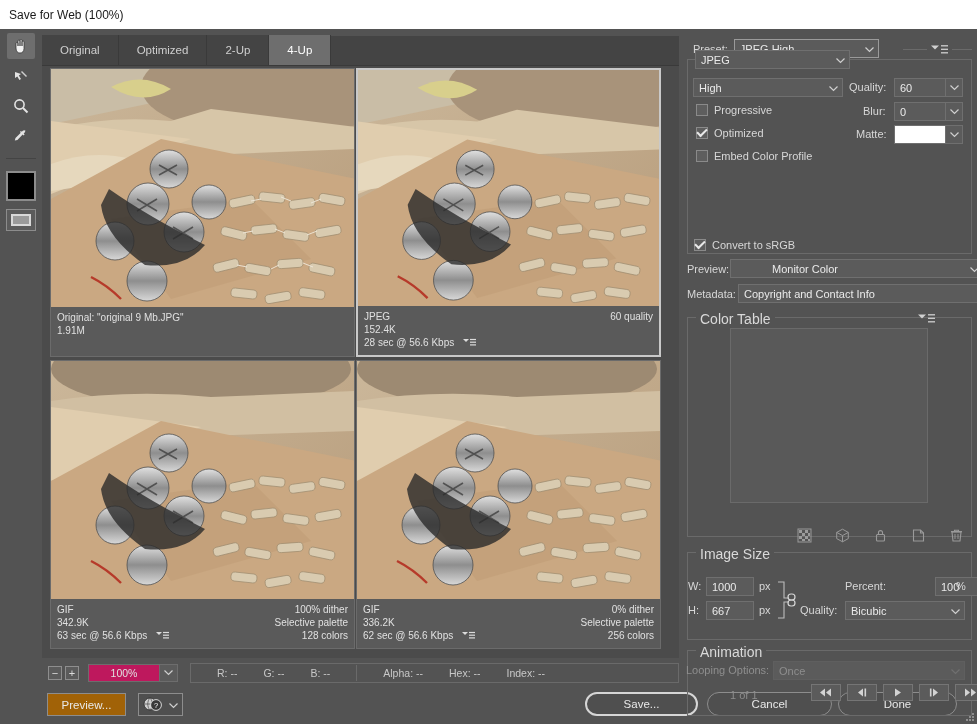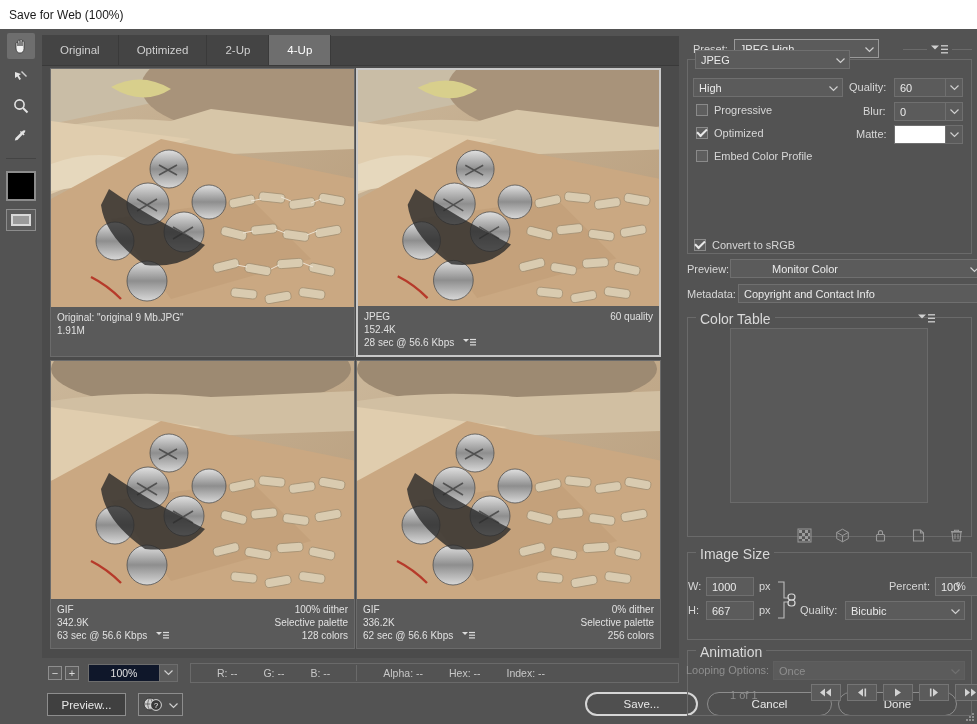--- a/index.html
+++ b/index.html
@@ -91,21 +91,21 @@
   #statusStrip{
     position:absolute;left:42px;top:660px;width:637px;height:26px;
     background:#535353; display:flex; align-items:center; padding-left:6px;
   }
   .sqbtn{
     width:14px;height:14px;border:1px solid #8e8e8e;background:#5b5b5b;
     display:flex;align-items:center;justify-content:center;
     font-size:11px;line-height:11px;color:#dcdcdc;margin-right:3px;
   }
   .zoombox{
-    margin-left:6px; width:72px;height:18px;background:#0f172a;
+    margin-left:6px; width:72px;height:18px;background:#be185d;
     border:1px solid #6d6d6d;display:flex;align-items:center;justify-content:center;
     font-size:10.5px;color:#e0e0e0;
   }
   .zoomarrow{
     width:18px;height:18px;background:#5b5b5b;border:1px solid #6d6d6d;border-left:none;
     display:flex;align-items:center;justify-content:center;
   }
   #colorReadout{
     margin-left:12px;flex:1;height:20px;border:1px solid #6a6a6a;
     display:flex;align-items:center;font-size:10.5px;color:#c8c8c8;
@@ -117,21 +117,21 @@
   #bottomBar{
     position:absolute;left:0;top:686px;width:977px;height:38px;background:#535353;
   }
   .pill{
     position:absolute; height:24px; border:1px solid #8d8d8d; border-radius:12px;
     background:#4f4f4f; color:#e8e8e8; font-size:11.5px;
     display:flex;align-items:center;justify-content:center;
   }
   .pill.primary{ border:2px solid #d6d6d6; }
   .rectbtn{
-    position:absolute;height:23px;border:1px solid #8d8d8d;background:#404040;
+    position:absolute;height:23px;border:1px solid #8d8d8d;background:#a16207;
     color:#e8e8e8;font-size:11.5px;display:flex;align-items:center;justify-content:center;
   }
 
   
   #rightPanel{
     position:absolute; left:682px; top:33px; width:295px; height:653px;
     background:#535353;
   }
   .row{ display:flex; align-items:center; }
   .lbl{ font-size:11px;color:#d7d7d7; }
@@ -808,21 +808,21 @@
       <span>667</span>
     </div>
     <span class="lbl" style="position:absolute;left:71px;top:51px;">px</span>
 
     <svg style="position:absolute;left:88px;top:26px;" width="22" height="42" viewBox="0 0 22 42">
       <path d="M2 3 H8 V19 H13 M2 39 H8 V23 H13" fill="none" stroke="#bdbdbd" stroke-width="1.1"></path>
       <rect x="12" y="15" width="7" height="6" rx="3" fill="none" stroke="#d6d6d6" stroke-width="1.2"></rect>
       <rect x="12" y="21" width="7" height="6" rx="3" fill="none" stroke="#d6d6d6" stroke-width="1.2"></rect>
     </svg>
 
-    <span class="lbl" style="position:absolute;left:157px;top:27px;margin-left:44px;">Percent:</span>
+    <span class="lbl" style="position:absolute;left:157px;top:27px;">Percent:</span>
     <div class="field" style="position:absolute;left:203px;top:24px;width:60px;margin-left:44px;">
       <span>100</span>
     </div>
     <span class="lbl" style="position:absolute;left:268px;top:27px;">%</span>
 
     <span class="lbl" style="position:absolute;left:112px;top:51px;">Quality:</span>
     <div class="select" style="position:absolute;left:157px;top:48px;width:120px;">
       <span>Bicubic</span>
       <span class="chev">
         <svg width="9" height="6" viewBox="0 0 9 6">

